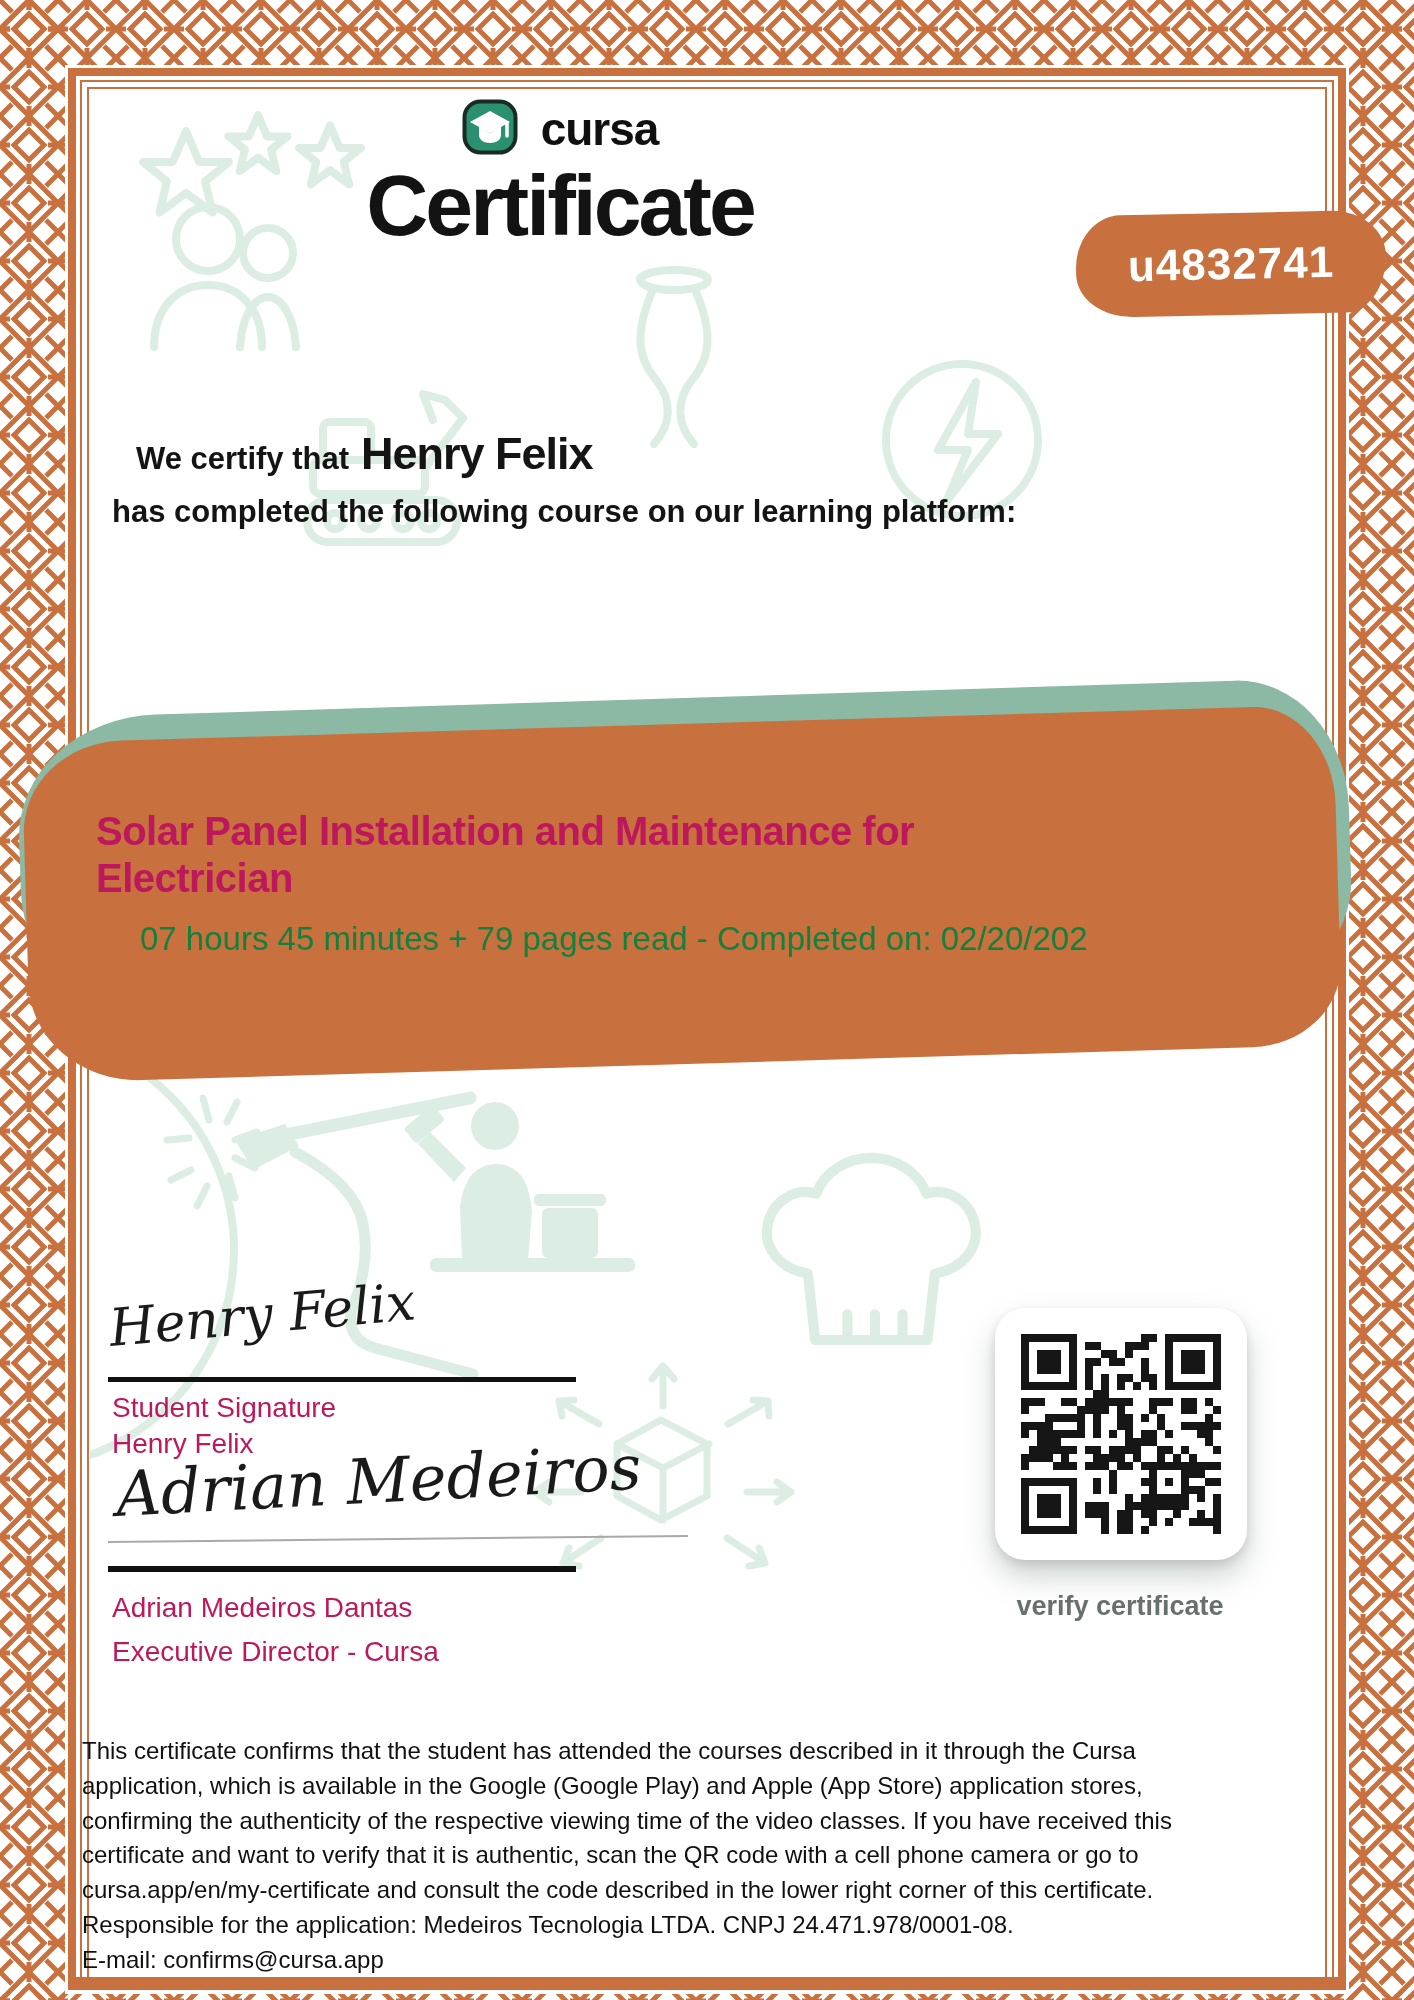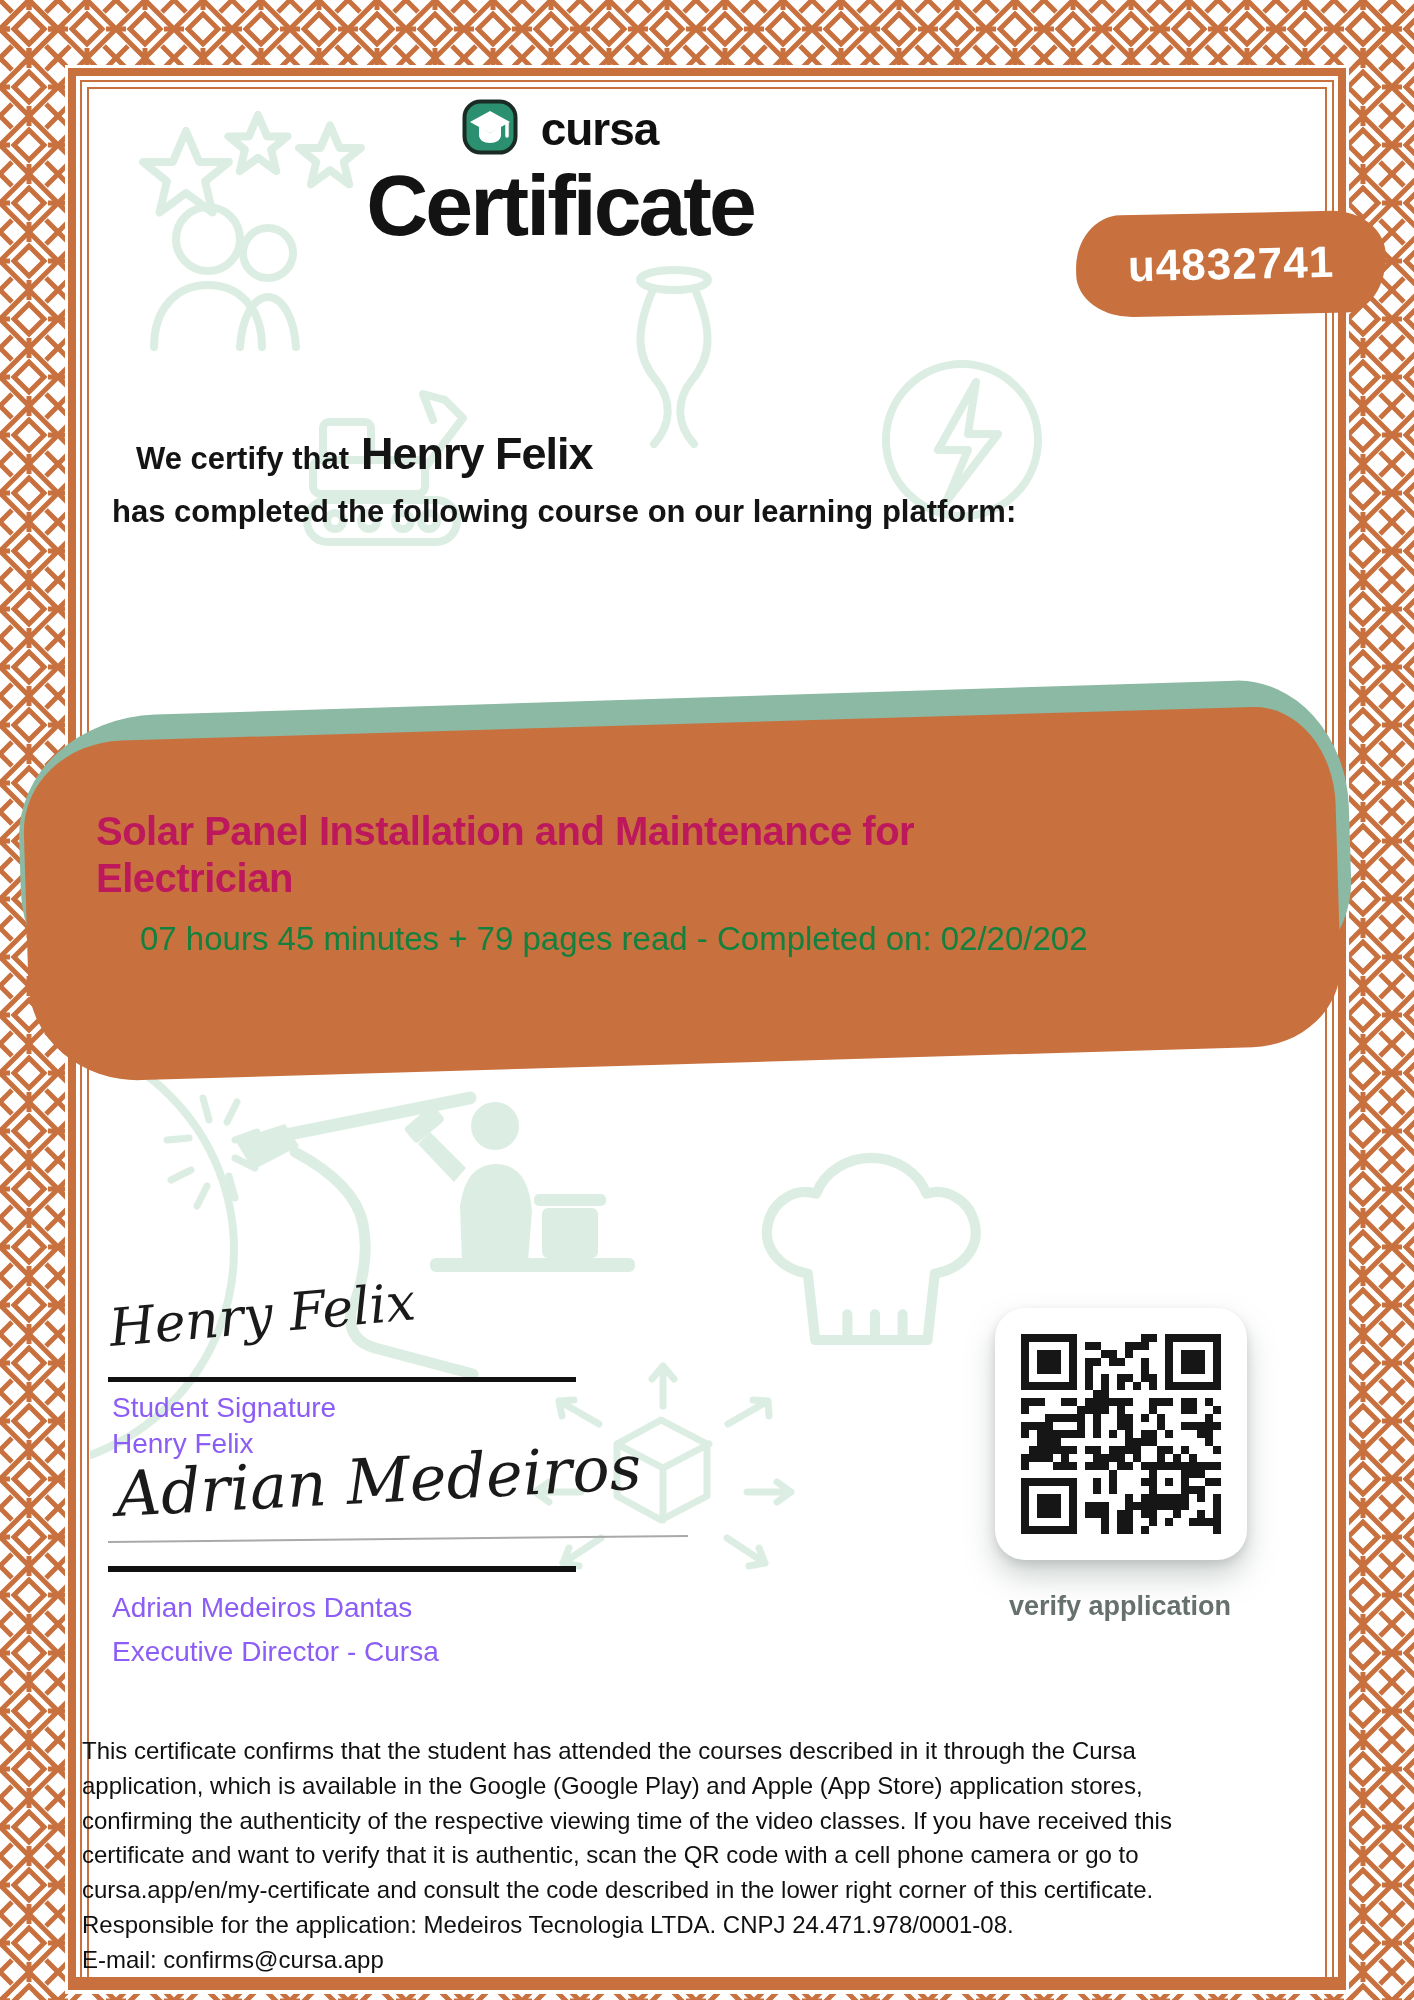--- a/index.html
+++ b/index.html
@@ -36,21 +36,21 @@
   .course-summary{position:absolute;left:140px;top:920px;width:1170px;color:#15803d;font-size:33px;white-space:nowrap;overflow:hidden;}
 
   
   .sig-script{position:absolute;font-family:"DejaVu Serif",serif;font-style:italic;color:#1a1a1a;transform-origin:left bottom;}
   .sig1{left:112px;top:1298px;font-size:52px;transform:rotate(-5deg);}
   .sig2{left:118px;top:1458px;font-size:62px;transform:rotate(-3deg);}
   .sig-line{position:absolute;background:#111;}
   .sig-line1{left:108px;top:1377px;width:468px;height:5px;}
   .sig-hairline{position:absolute;left:108px;top:1538px;width:580px;height:1.5px;background:#a9a9a9;transform:rotate(-0.6deg);}
   .sig-line2{left:108px;top:1566px;width:468px;height:6px;}
-  .sig-label{position:absolute;font-size:28px;color:#8b5cf6;}
+  .sig-label{position:absolute;font-size:28px;color:#be185d;}
   .l1{left:112px;top:1392px;} .l2{left:112px;top:1428px;}
   .l3{left:112px;top:1592px;} .l4{left:112px;top:1636px;}
 
   
   .qr-card{position:absolute;left:995px;top:1308px;width:252px;height:252px;background:#fff;border-radius:30px;
            box-shadow:0 16px 30px rgba(110,125,118,.35),0 4px 10px rgba(0,0,0,.12);}
   .qr-card svg{position:absolute;left:26px;top:26px;}
   .qr-caption{position:absolute;left:950px;top:1588px;width:340px;text-align:center;
               font-size:27px;font-weight:bold;color:#66706C;line-height:36px;}
 
@@ -538,21 +538,21 @@
             <rect x="48" y="192" width="8" height="8"></rect>
             <rect x="80" y="192" width="8" height="8"></rect>
             <rect x="96" y="192" width="8" height="8"></rect>
             <rect x="104" y="192" width="8" height="8"></rect>
             <rect x="120" y="192" width="8" height="8"></rect>
             <rect x="192" y="192" width="8" height="8"></rect>
           </g>
         </svg>
     </div>
     <div class="qr-caption">
-      <div>verify application</div>
+      <div>verify certificate</div>
     </div>
 
     <div class="footer">
       <div>This certificate confirms that the student has attended the courses described in it through the Cursa</div>
       <div>application, which is available in the Google (Google Play) and Apple (App Store) application stores,</div>
       <div>confirming the authenticity of the respective viewing time of the video classes. If you have received this</div>
       <div>certificate and want to verify that it is authentic, scan the QR code with a cell phone camera or go to</div>
       <div>cursa.app/en/my-certificate and consult the code described in the lower right corner of this certificate.</div>
       <div>Responsible for the application: Medeiros Tecnologia LTDA. CNPJ 24.471.978/0001-08.</div>
       <div>E-mail: confirms@cursa.app</div>

